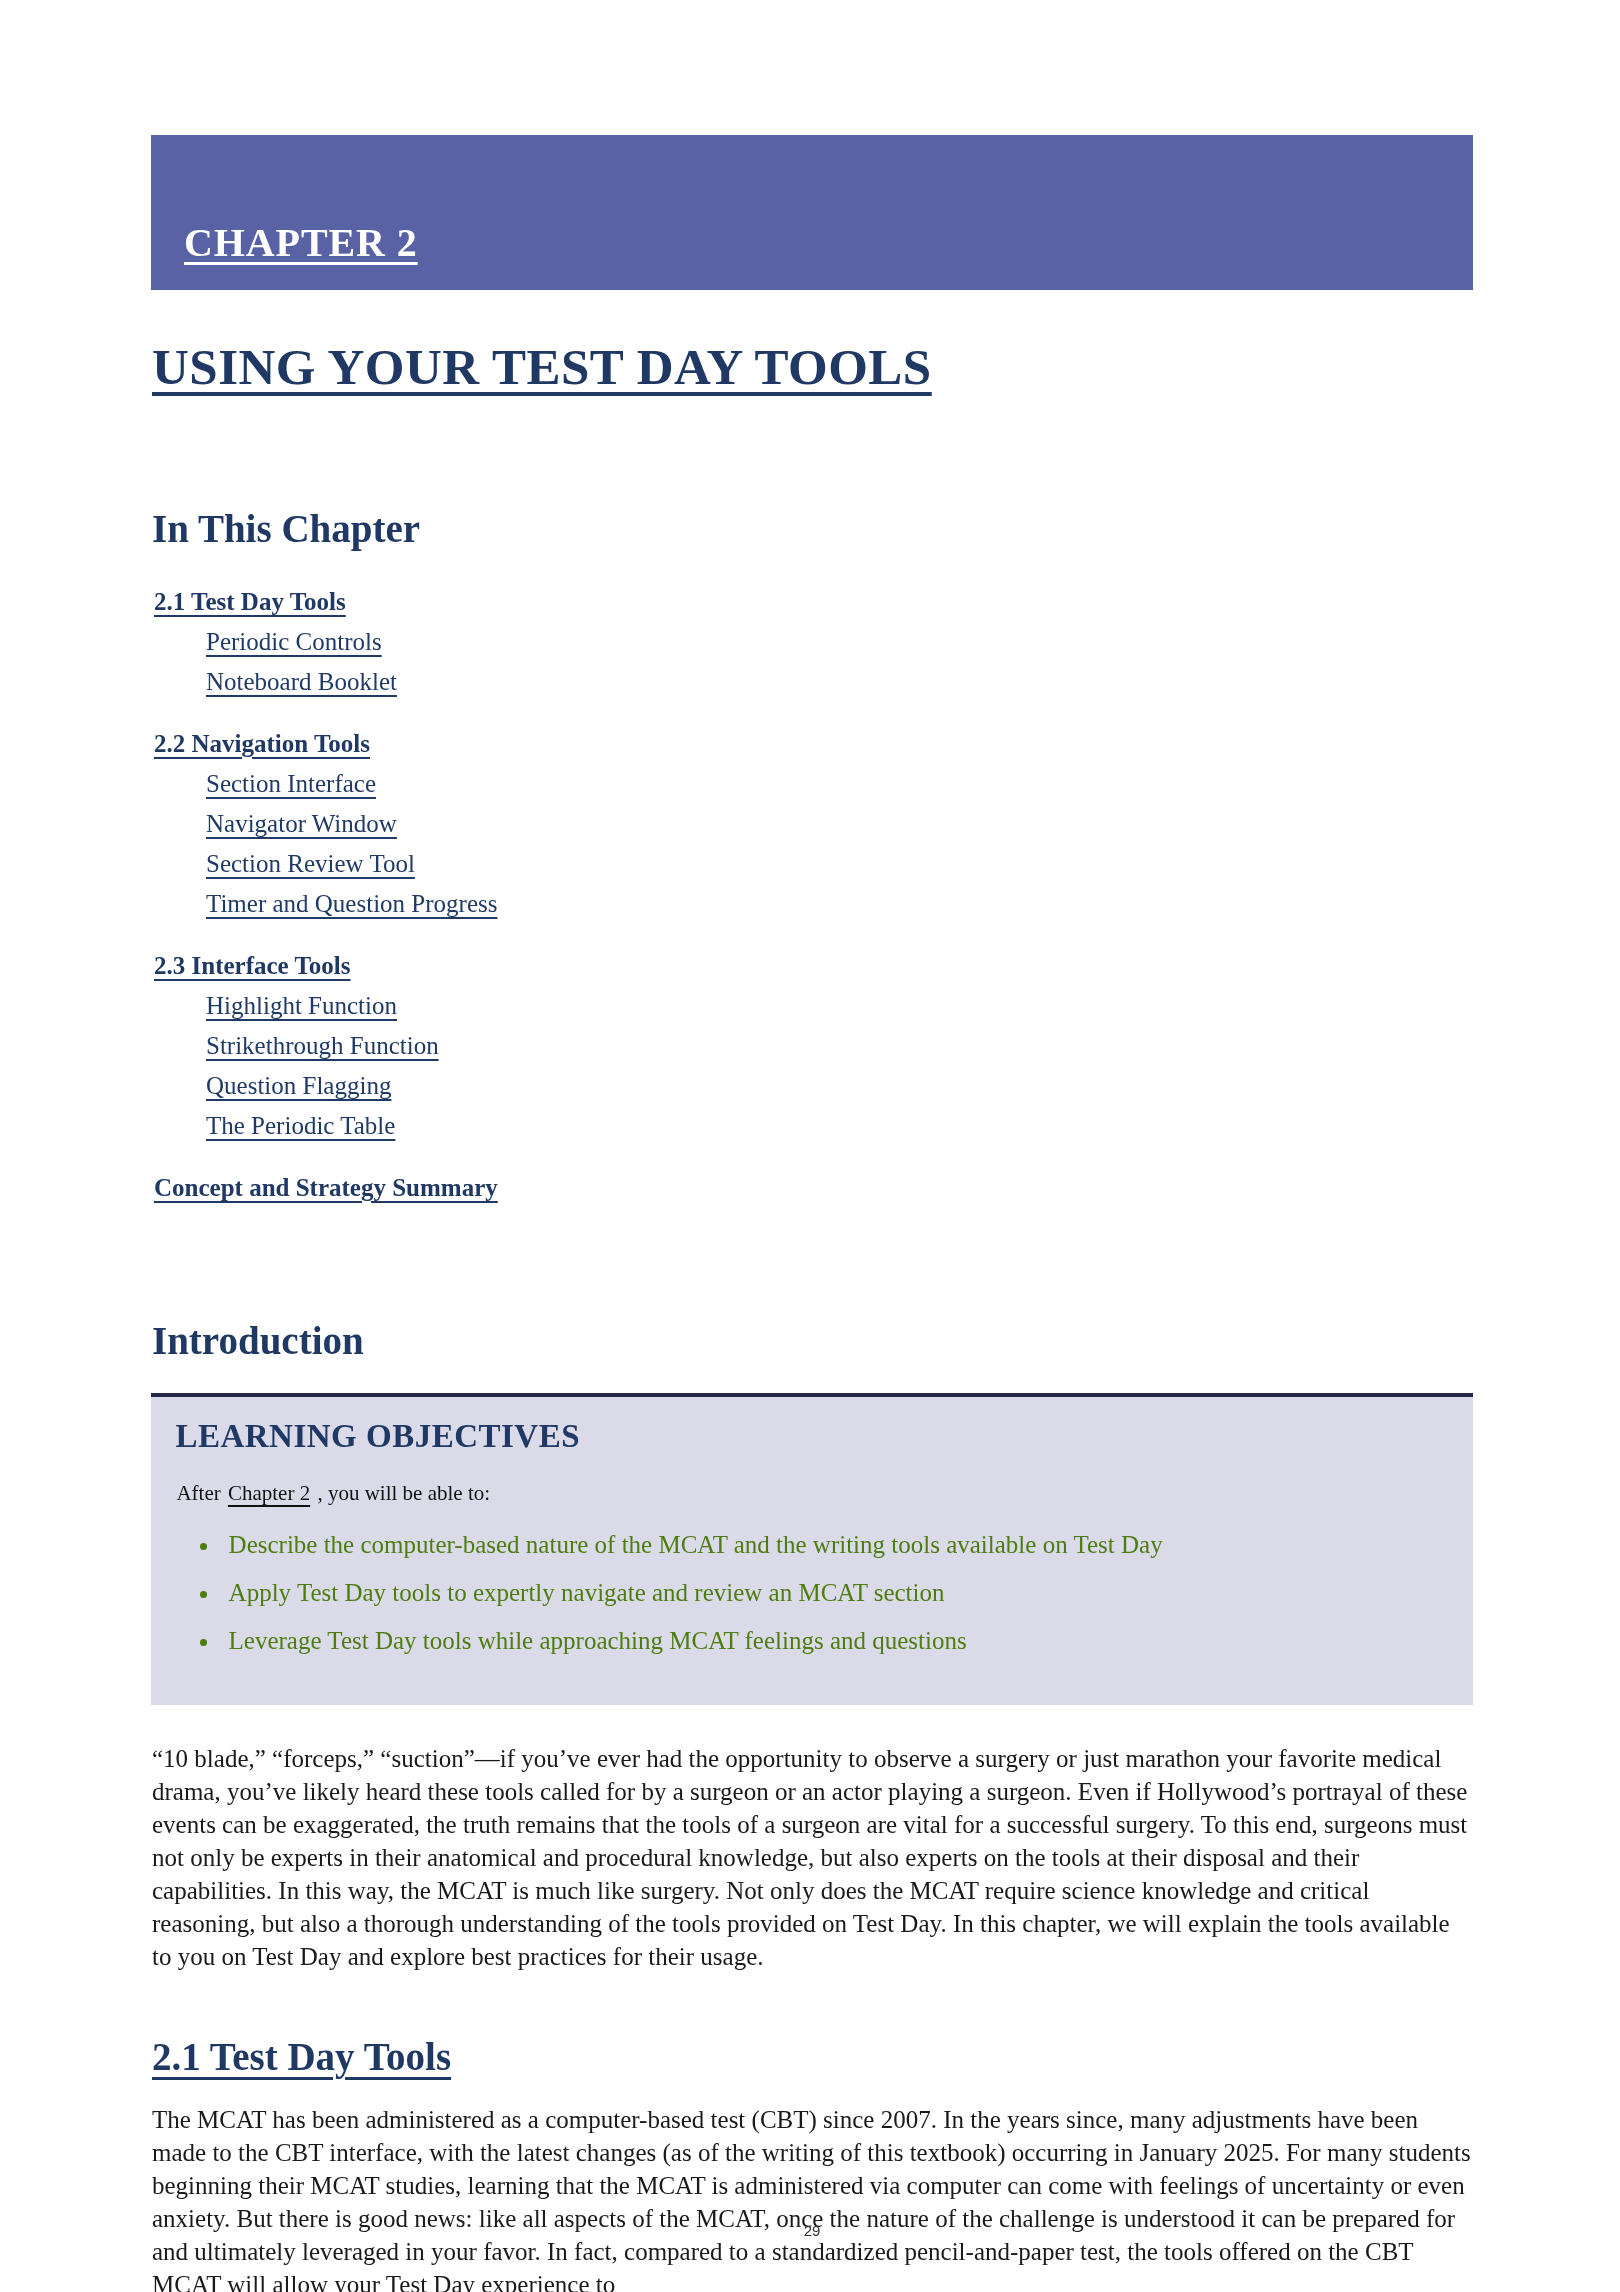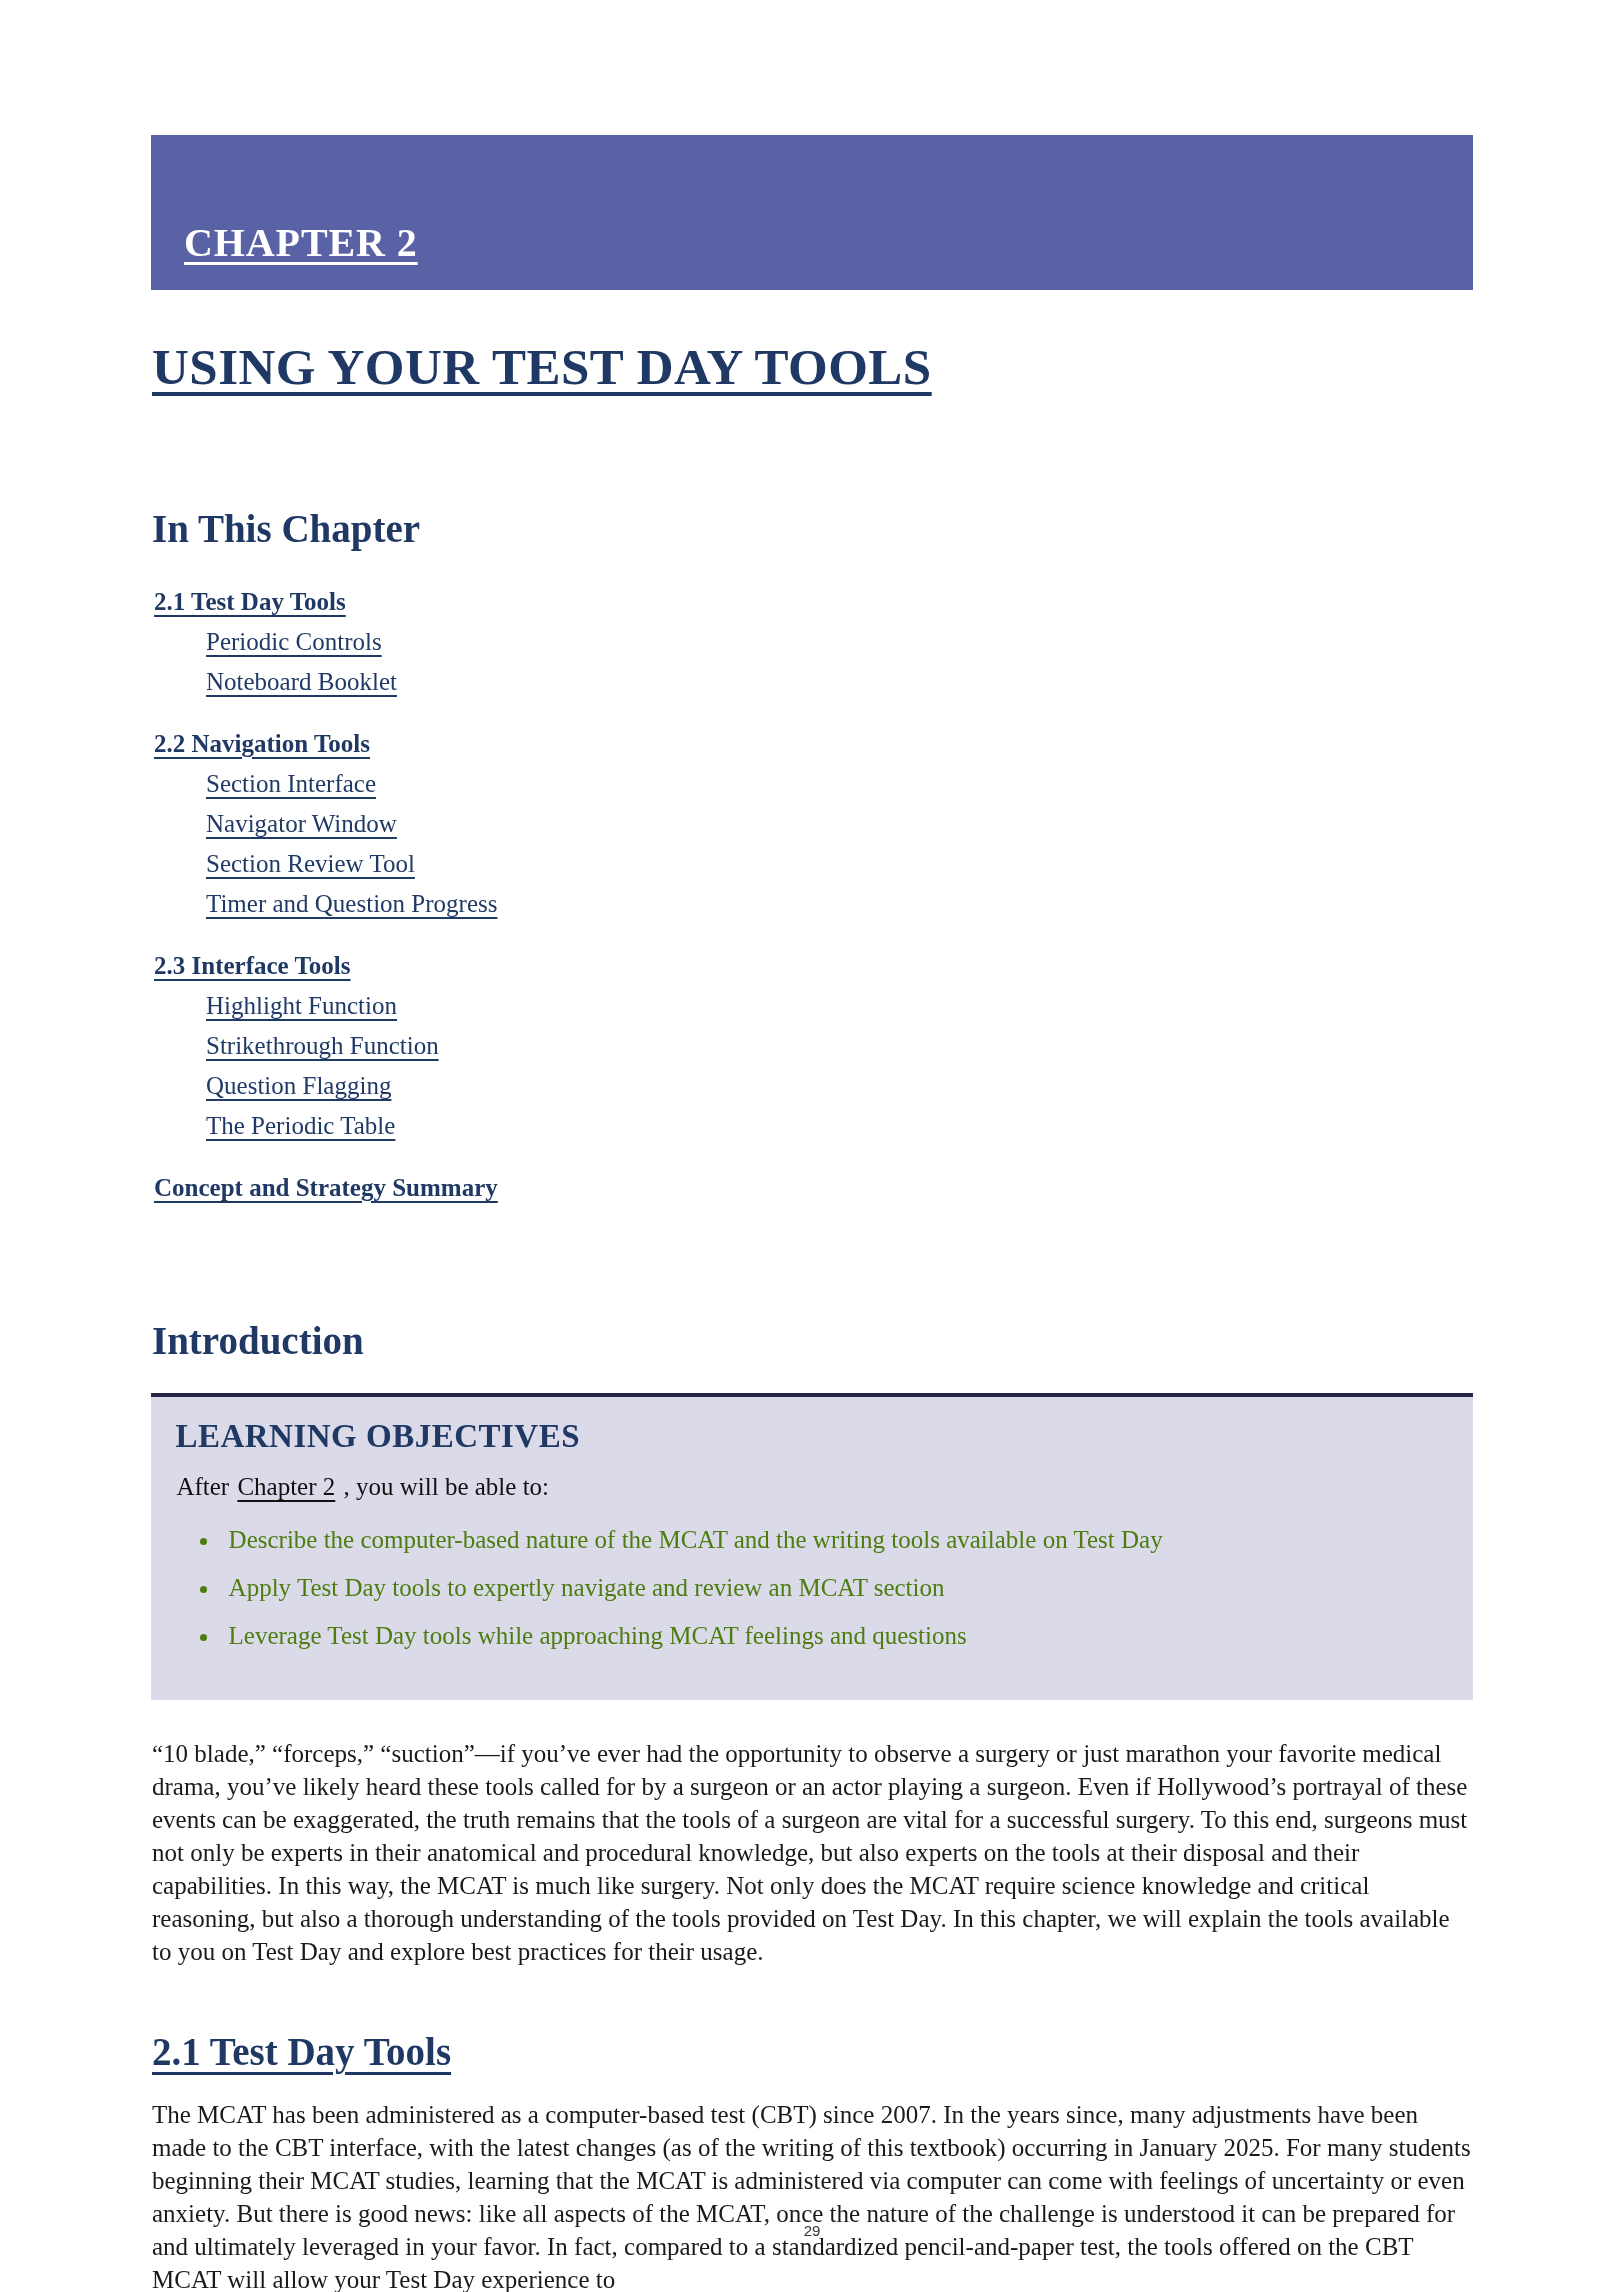--- a/index.html
+++ b/index.html
@@ -89,22 +89,22 @@
     border-top: 4.5px solid #252547;
     padding: 20px 27px 32px 23.4px;
   }
   .objectives h3 {
     font-size: 33px;
     font-weight: bold;
     color: #1F3864;
     letter-spacing: 0.5px;
   }
   .after-line {
-    margin-top: 16px;
-    font-size: 25px;
+    margin-top: 24px;
+    font-size: 21px;
     color: #111111;
   }
   .chapter-link {
     color: #111111;
     text-decoration: underline;
     text-underline-offset: 4.5px;
   }
   .objectives ul {
     margin-top: 20px;
     padding-left: 47px;

